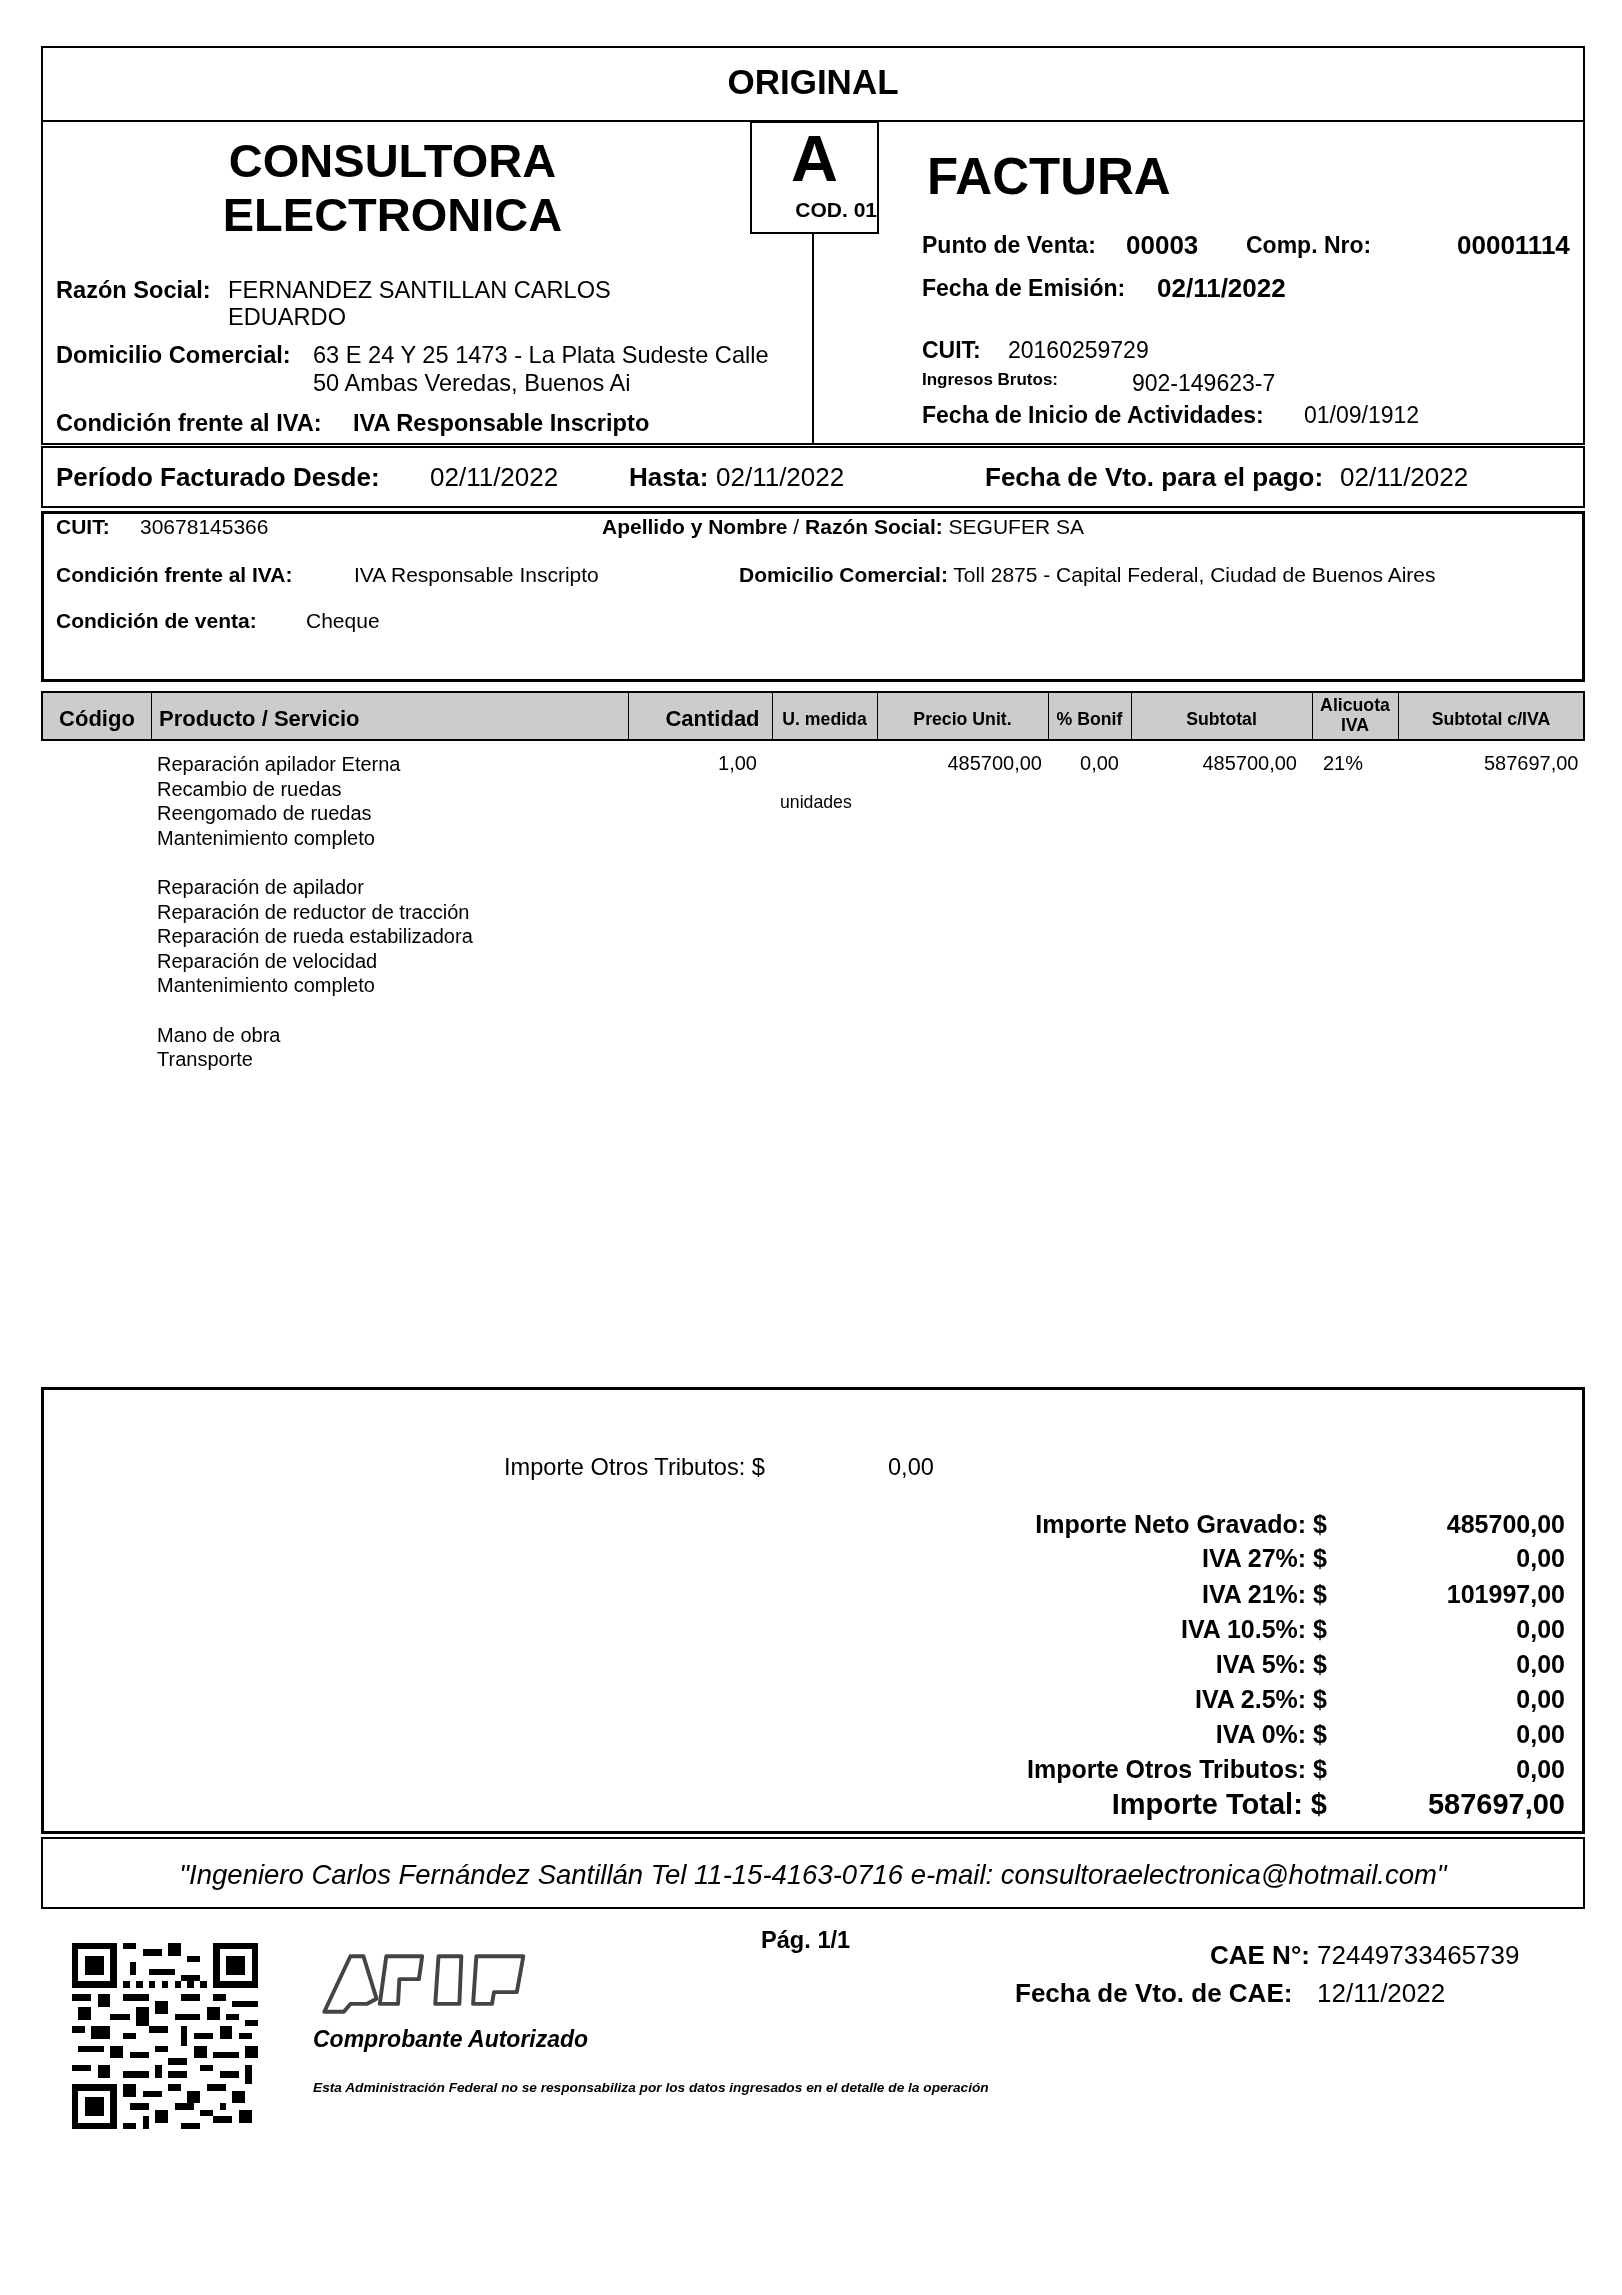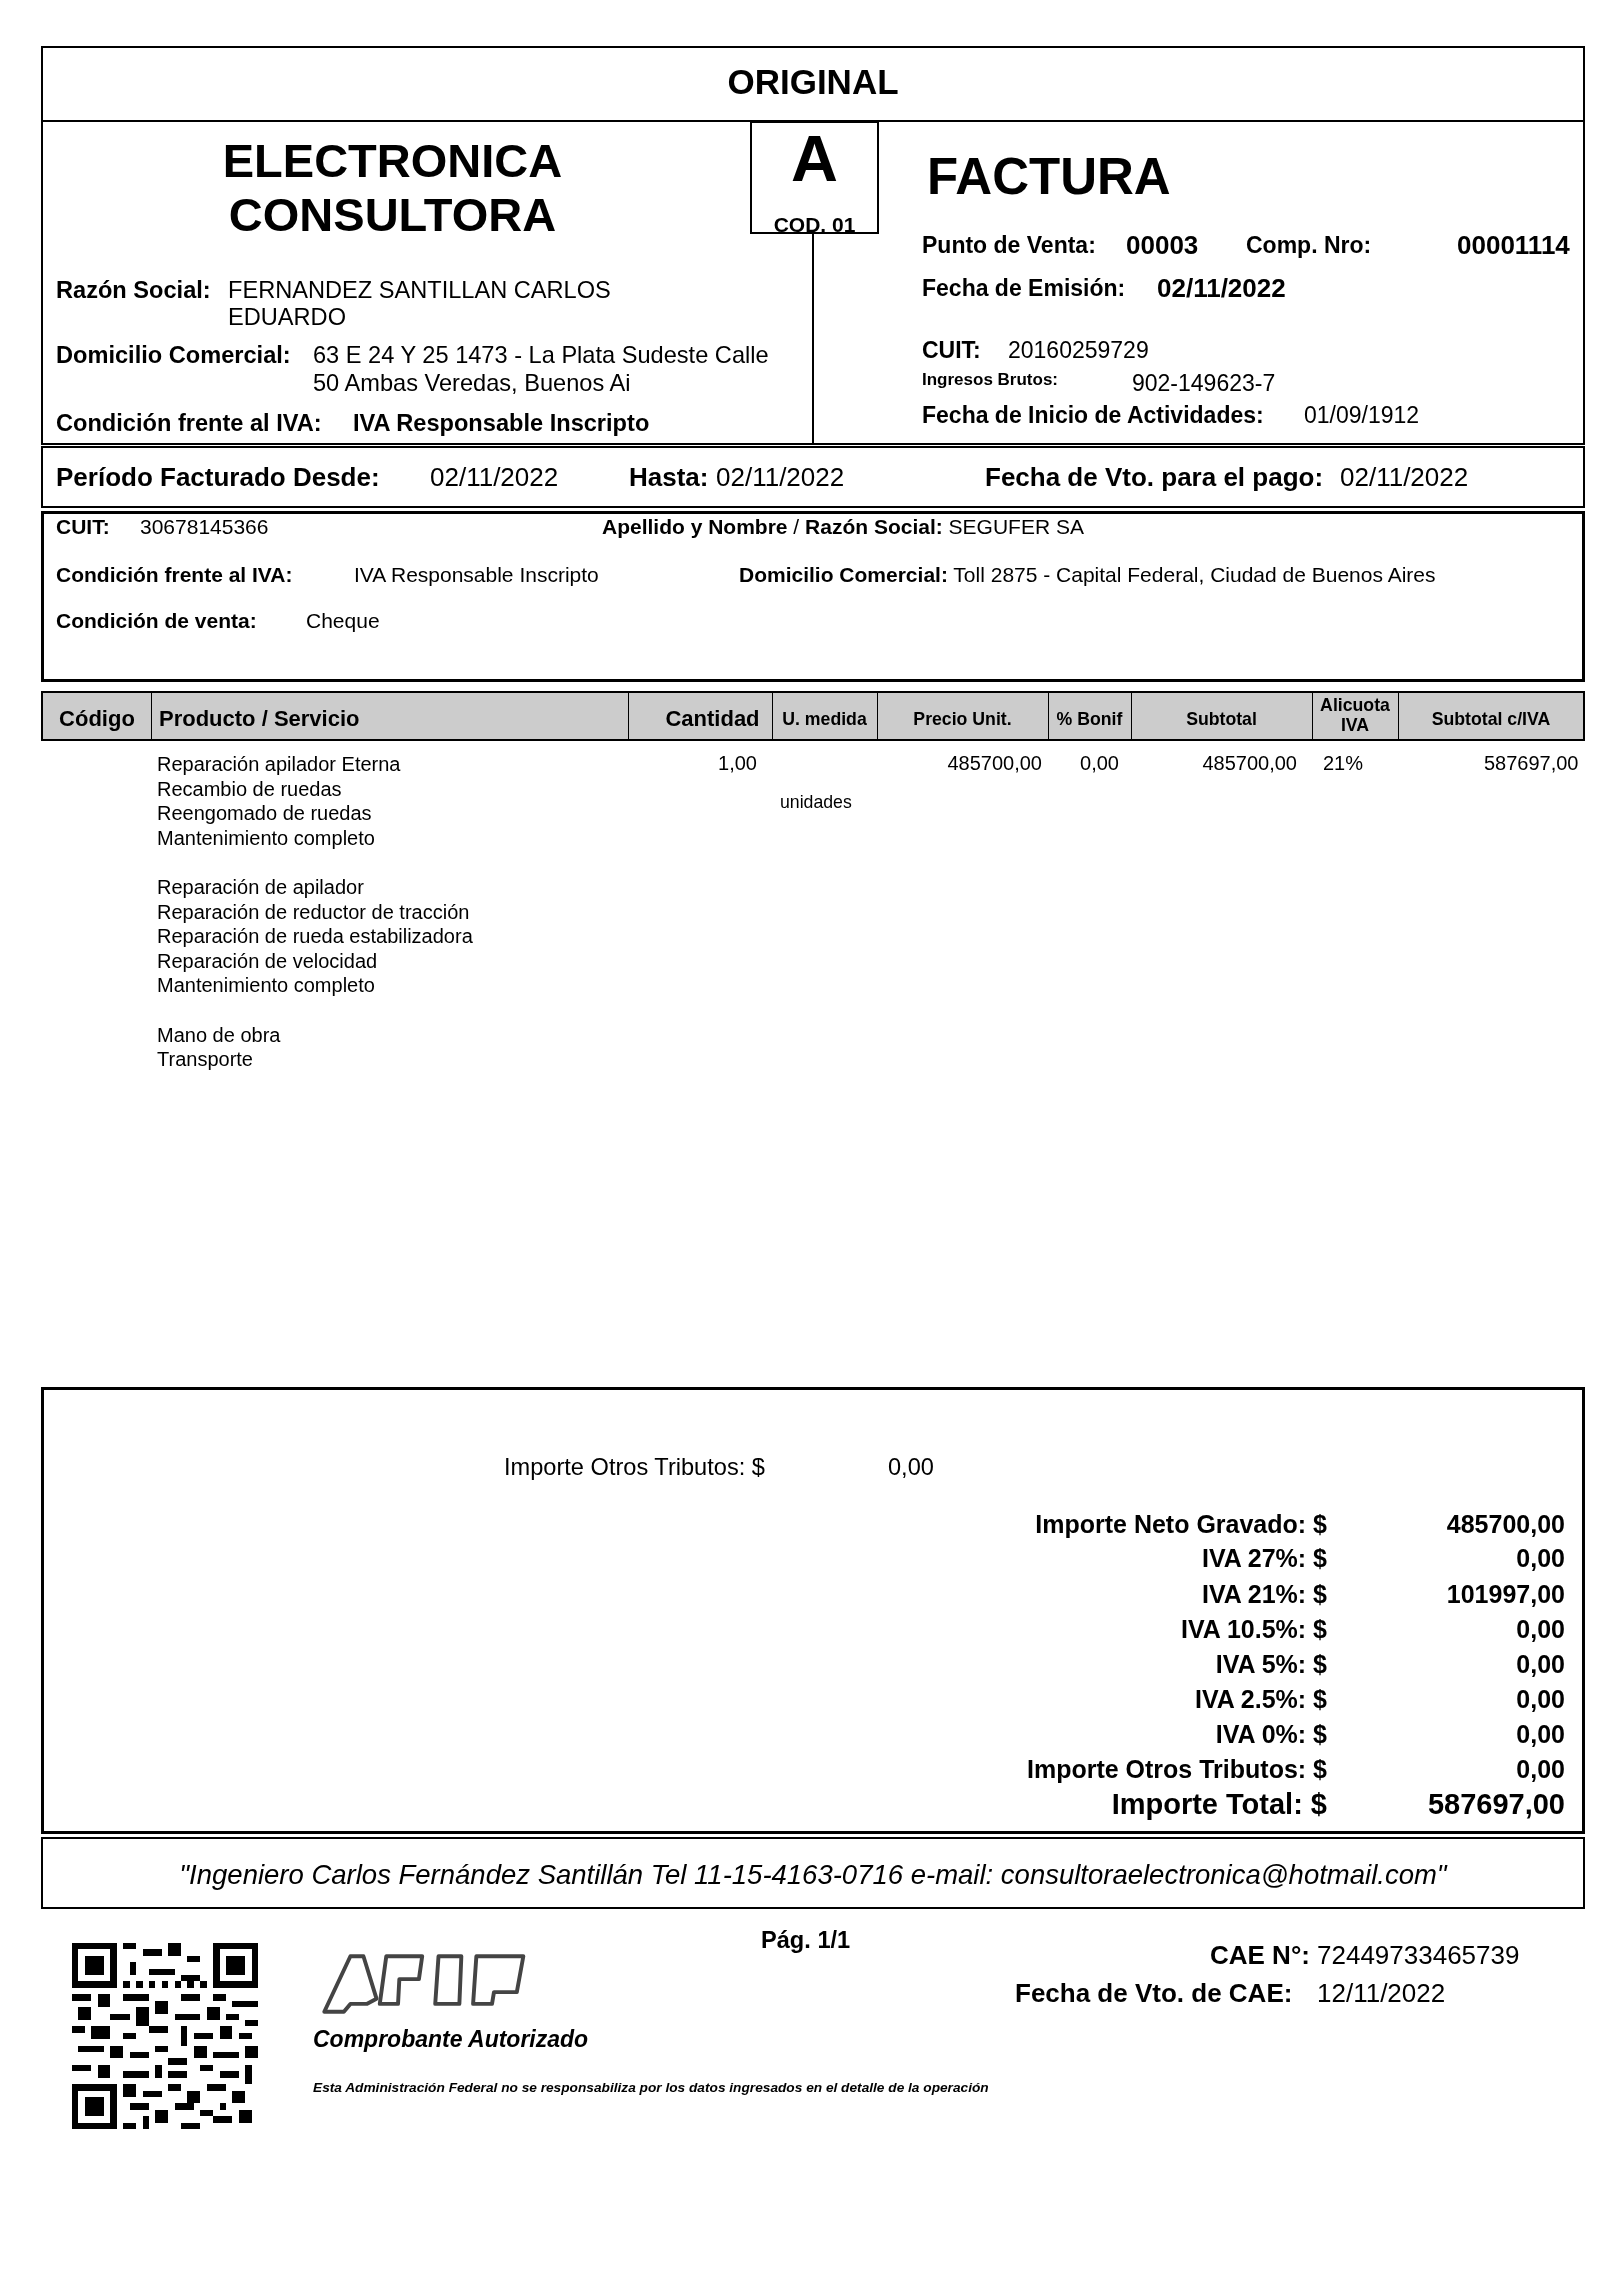--- a/index.html
+++ b/index.html
@@ -11,21 +11,21 @@
 
   
   #original-box { left:41px; top:46px; width:1544px; height:76px; border-width:2px;padding-left:43px; }
   #original-label { left:0; right:0; top:14.4px; text-align:center; font-size:35px; font-weight:bold; }
 
   
   #header-box { left:41px; top:120px; width:1544px; height:325px; border-width:2px; border-top:none; }
   #center-divider { left:812px; top:234px; width:2px; height:209px; background:#000; }
   #letter-box { left:750px; top:121px; width:129px; height:113px; border:2.6px solid #000; background:#fff; box-sizing:border-box; }
   #letter { left:0; right:0; top:2.6px; text-align:center; font-size:65px; font-weight:bold; line-height:1; }
-  #cod { left:0; right:0; top:75px; text-align:center; font-size:21px; font-weight:bold;margin-top:15px; }
+  #cod { left:0; right:0; top:75px; text-align:right; font-size:21px; font-weight:bold; }
 
   #company-name { left:131px; top:134px; width:523px; text-align:center; font-size:47px; font-weight:bold; line-height:54px; white-space:normal; }
 
   .lbl38 { font-size:23.6px; }
   
   #factura-title { left:927px; top:147px; font-size:51px; font-weight:bold; }
 
   
   #period-box { left:41px; top:446px; width:1544px; height:62px; border-width:2px; }
   .p40 { font-size:26px; top:462px; }
@@ -61,22 +61,22 @@
 
 <div class="box" id="header-box"></div>
 <div class="abs" id="center-divider"></div>
 
 <div class="abs" id="letter-box">
   <div class="t" id="letter">A</div>
   <div class="t" id="cod">COD. 01</div>
 </div>
 
 <div class="abs" id="company-name">
+  <div>CONSULTORA</div>
   <div>ELECTRONICA</div>
-  <div>CONSULTORA</div>
 </div>
 
 <div class="t b lbl38" style="left:56px; top:277px;">Razón Social:</div>
 <div class="t lbl38" style="left:228px; top:277px;">FERNANDEZ SANTILLAN CARLOS</div>
 <div class="t lbl38" style="left:228px; top:304px;">EDUARDO</div>
 
 <div class="t b lbl38" style="left:56px; top:342px;">Domicilio Comercial:</div>
 <div class="t lbl38" style="left:313px; top:342px;">63 E 24 Y 25 1473 - La Plata Sudeste Calle</div>
 <div class="t lbl38" style="left:313px; top:370px;">50 Ambas Veredas, Buenos Ai</div>
 

